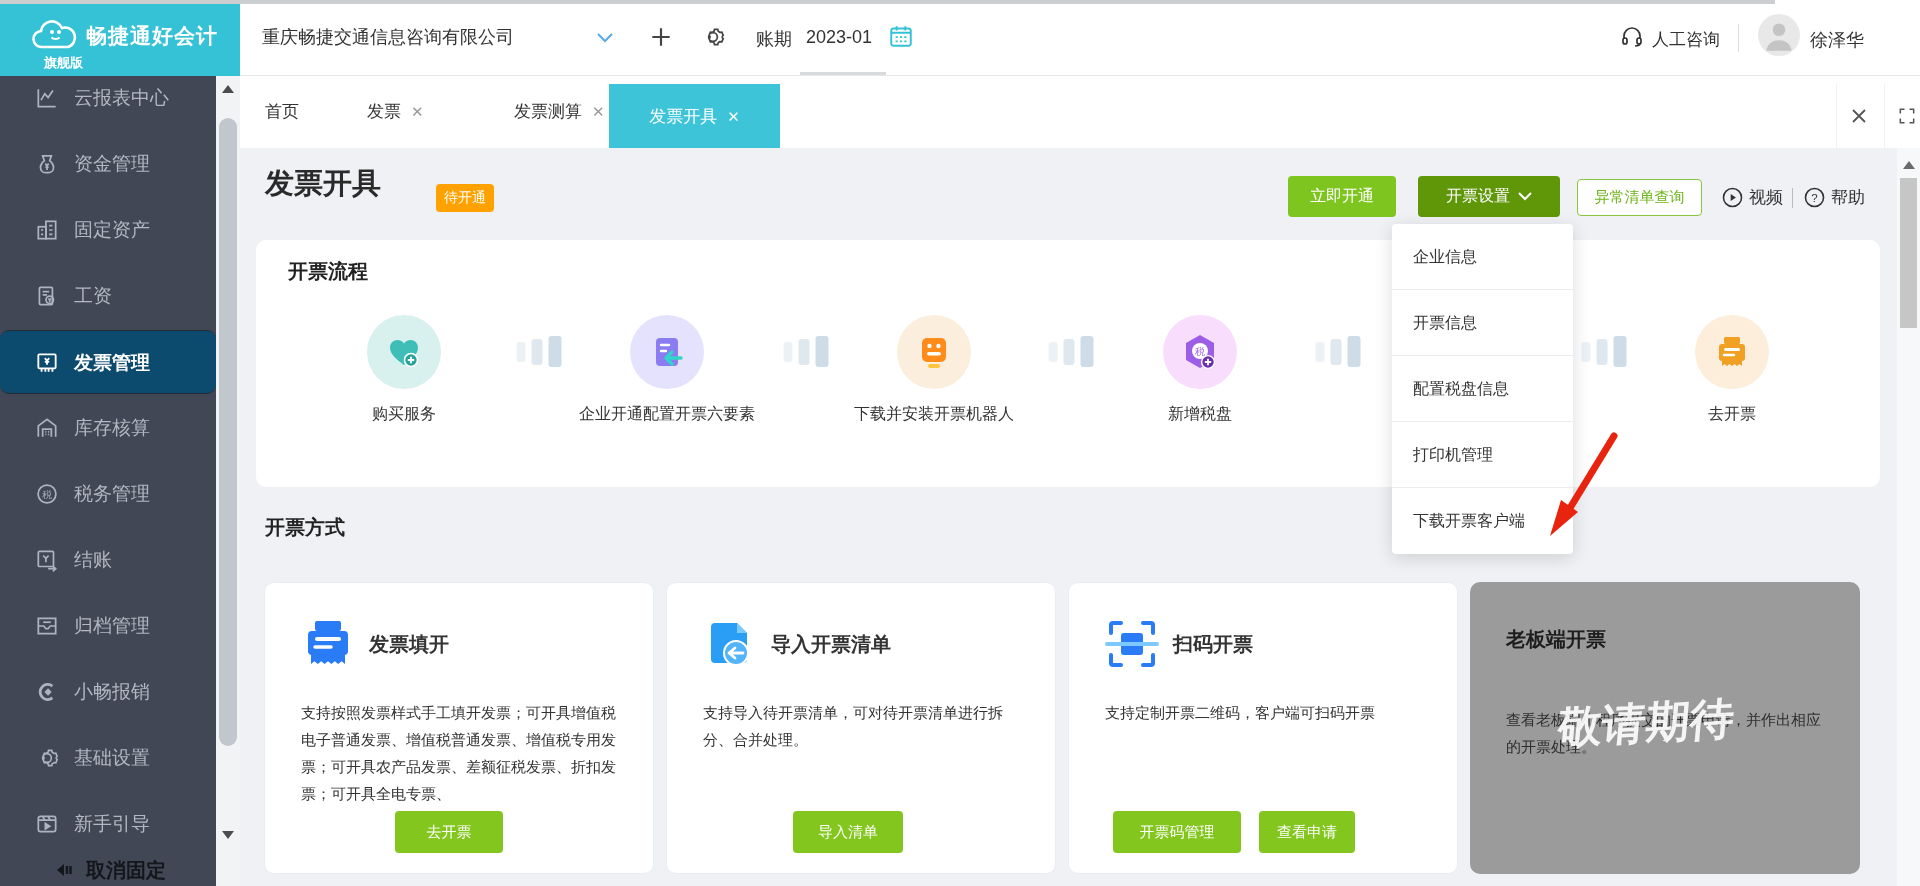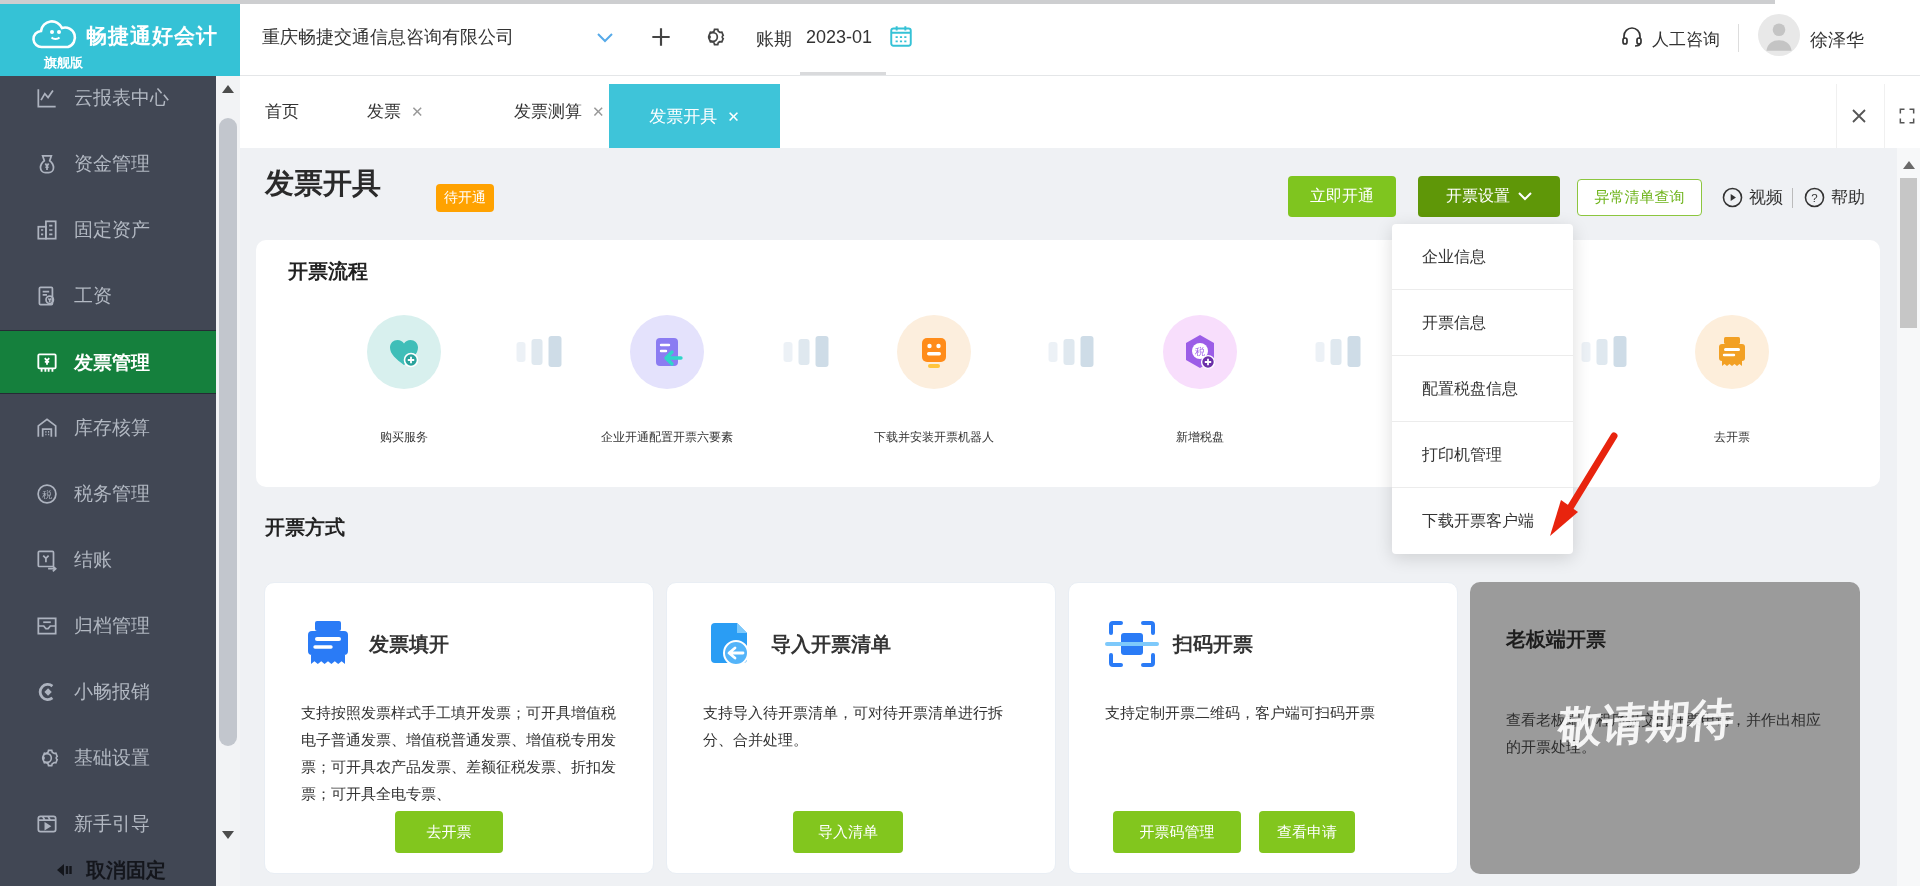--- a/index.html
+++ b/index.html
@@ -24,21 +24,21 @@
   .consult-label { left:1652px; top:28px; font-size:17px; color:#333; }
   .hd-divider { left:1738px; top:24px; width:1px; height:28px; background:#ddd; }
   .avatar { left:1758px; top:14px; width:42px; height:42px; }
   .username { left:1810px; top:28px; font-size:18px; color:#333; }
 
   
   .sidebar { left:0; top:76px; width:216px; height:810px; background:#414754; z-index:10; }
   .si { position:absolute; left:0; width:216px; height:54px; cursor:pointer;padding-left:20px; }
   .si .si-ic { position:absolute; left:34px; top:14px; width:26px; height:26px; }
   .si .si-label { position:absolute; left:74px; top:14px; font-size:19px; color:#b2b8c2; }
-  .si.active { top:254px; height:64px; background:#15803d; border-top:1px solid #262b35; border-bottom:1px solid #262b35; }
+  .si.active { top:254px; height:64px; background:#0c4a6e; border-top:1px solid #262b35; border-bottom:1px solid #262b35;border-radius:9px; }
   .si.active .si-ic { top:19px; }
   .si.active .si-label { top:19px; color:#fff; font-weight:bold; }
   .pin-row { position:absolute; left:52px; top:778px; height:32px; display:flex; align-items:center; gap:8px; }
   .pin-label { font-size:20px; color:#14161c; font-weight:bold; }
 
   
   .side-scroll { left:216px; top:76px; width:24px; height:810px; background:#f2f3f5; z-index:11; }
   .sb-btn { position:absolute; left:0; width:24px; height:26px; background:#f2f3f5; display:flex; align-items:center; justify-content:center; }
   .tri-up { width:0; height:0; border-left:6px solid transparent; border-right:6px solid transparent; border-bottom:8px solid #4c4c4c; }
   .tri-down { width:0; height:0; border-left:6px solid transparent; border-right:6px solid transparent; border-top:8px solid #4c4c4c; }
@@ -64,41 +64,41 @@
   .btn-settings { left:1418px; top:176px; width:142px; height:41px; background:#5f9708; }
   .btn-abnormal { left:1577px; top:179px; width:125px; height:37px; background:#fff; border:1px solid #8cc63f; color:#6fb41c; font-size:15px; }
   .hd-link { position:absolute; top:186px; display:flex; align-items:center; gap:6px; font-size:17px; color:#333; cursor:pointer; }
   .link-sep { left:1792px; top:188px; width:1px; height:20px; background:#bbb; }
 
   
   .flow-card { left:256px; top:240px; width:1624px; height:247px; background:#fff; border-radius:10px; z-index:1; }
   .sec-heading { font-size:20px; font-weight:bold; color:#222; }
   .flow-head { left:32px; top:18px; }
   .step-circle { position:absolute; top:75px; width:74px; height:74px; border-radius:50%; display:flex; align-items:center; justify-content:center; }
-  .step-label { position:absolute; top:189px; font-size:12px; color:#333; text-align:right; transform:translateX(-50%); white-space:nowrap; }
+  .step-label { position:absolute; top:164px; font-size:16px; color:#333; text-align:right; transform:translateX(-50%); white-space:nowrap; }
   .dots { position:absolute; top:96px; display:flex; align-items:center; gap:6px; transform:translateX(-50%); }
   .d1 { width:9px; height:20px; border-radius:3px; background:rgba(201,216,228,.35); }
   .d2 { width:11px; height:26px; border-radius:3px; background:rgba(201,216,228,.6); }
   .d3 { width:13px; height:31px; border-radius:3px; background:rgba(201,216,228,.9); }
 
   
   .methods-head { left:265px; top:514px; }
   .card { position:absolute; top:582px; width:390px; height:292px; background:#fff; border:1px solid #e9eef4; border-radius:10px; }
   .card-icon { position:absolute; left:36px; top:34px; width:54px; height:54px; }
   .card-title { position:absolute; left:104px; top:48px; font-size:20px; font-weight:bold; color:#333; }
   .card-desc { position:absolute; left:36px; top:116px; width:320px; font-size:15px; line-height:27px; color:#333; }
   .card-btn { position:absolute; top:228px; height:42px; background:#82c61e; border-radius:4px; color:#fff; font-size:15px; display:flex; align-items:center; justify-content:center; cursor:pointer; }
   .card-gray { background:#9b9b9b; border:none; }
   .card-gray .card-title { left:36px; top:44px; color:#1d1d1d; }
   .card-gray .card-desc { top:124px; color:#2e2e2e; }
   .watermark { position:absolute; left:88px; top:112px; font-size:44px; font-weight:bold; color:rgba(255,255,255,.9); transform:rotate(-3deg) skewX(-8deg); white-space:nowrap; z-index:2; }
 
   
   .settings-menu { left:1392px; top:224px; width:181px; background:#fff; border-radius:4px; box-shadow:0 4px 18px rgba(0,0,0,.14); z-index:50; }
-  .menu-item { height:66px; line-height:66px; padding-left:30px; font-size:16px; color:#333; cursor:pointer; }
+  .menu-item { height:66px; line-height:66px; padding-left:21px; font-size:16px; color:#333; cursor:pointer; }
   .menu-item:not(:last-child) { border-bottom:1px solid #ececec; }
   .red-arrow { left:1528px; top:428px; width:100px; height:126px; z-index:60; pointer-events:none; }
 </style>
 </head>
 <body>
 
 <div class="abs header">
   <div class="abs logo">
     <svg class="abs" style="left:30px;top:16px" width="48" height="36" viewBox="0 0 48 34">
       <path d="M38 30H12a8 8 0 0 1-1-16 11 11 0 0 1 21-3 7.5 7.5 0 0 1 6 19z" fill="none" stroke="#fff" stroke-width="2.6"></path>

